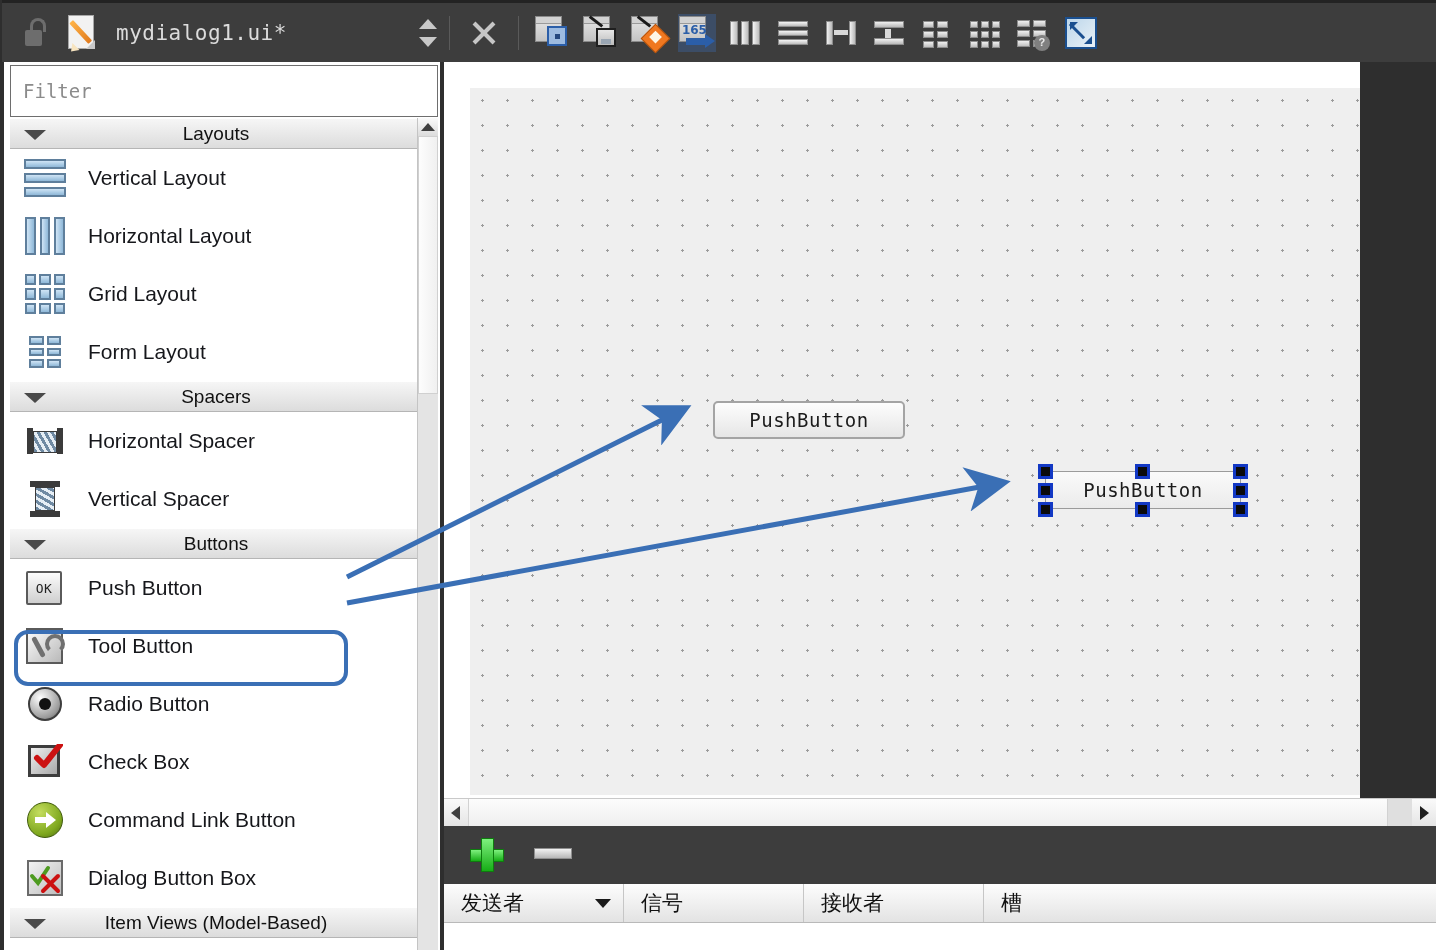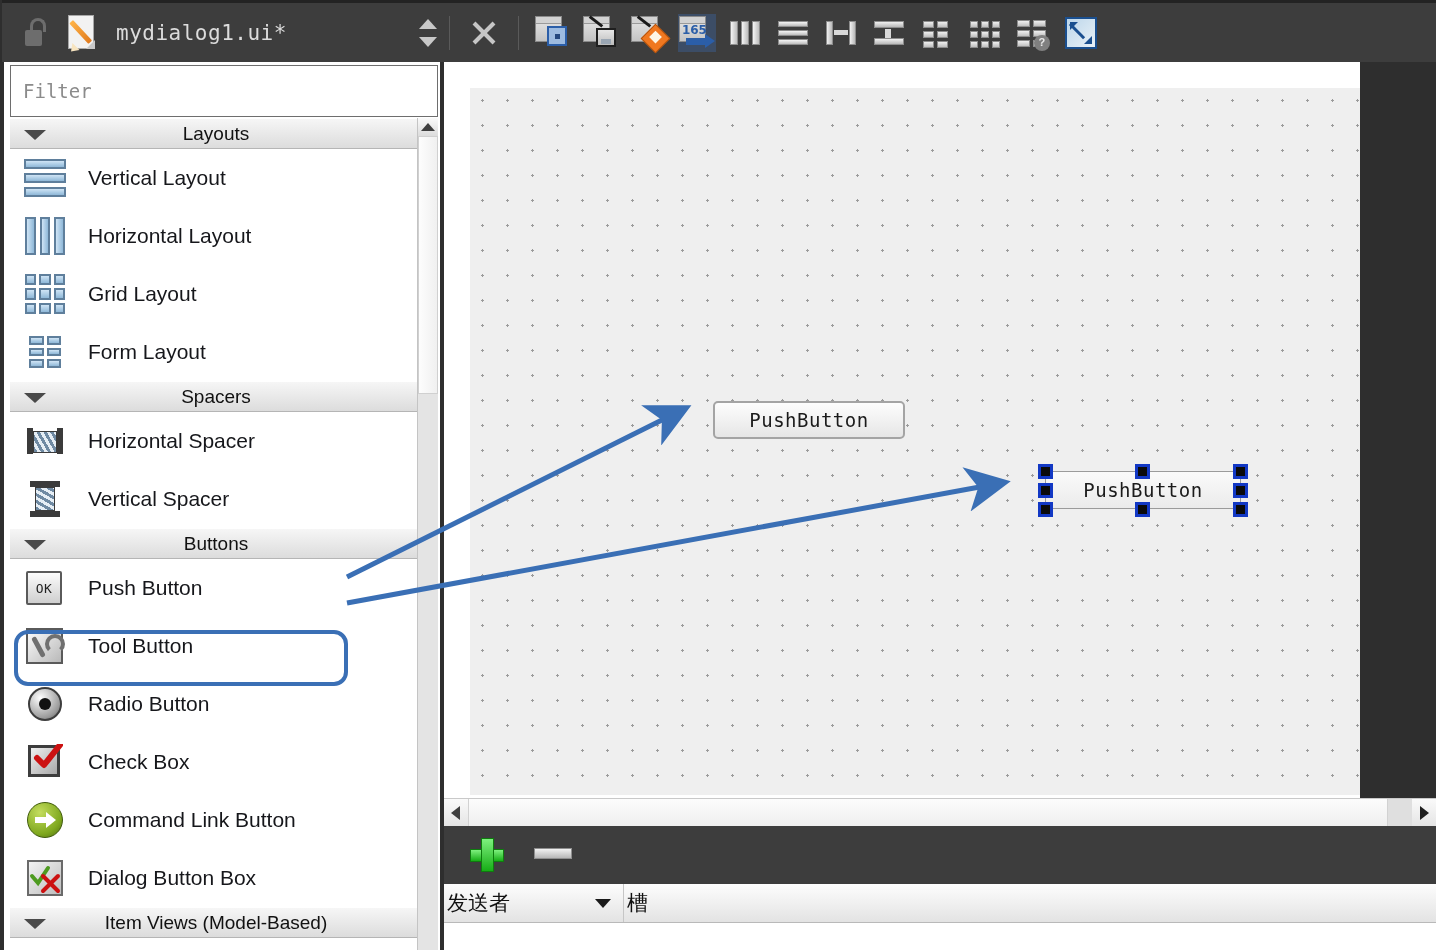--- a/index.html
+++ b/index.html
@@ -525,21 +525,21 @@
     height: 38px;
     background: linear-gradient(180deg,#fdfdfd,#e3e3e3);
     border-bottom: 1px solid #b9b9b9;
   }
   #sig-header .th {
     position: relative;
     border-right: 1px solid #c6c6c6;
     box-sizing: border-box;
     display: flex;
     align-items: center;
-    padding-left: 3px;
+    padding-left: 17px;
     font-size: 21px;
     color: #111;
   }
   #sig-header .th.c0 { width: 180px; }
   #sig-header .th.c1 { width: 180px; }
   #sig-header .th.c2 { width: 180px; }
   #sig-header .th.c3 { width: 452px; border-right: none;}
   #sig-header .sorttri {
     position: absolute; right: 12px; top: 15px;
     width: 0; height: 0;
@@ -892,20 +892,26 @@
     </div>
     <div id="remove-icon"></div>
   </div>
 
   <div id="sig-table">
     <div id="sig-header">
       <div class="th c0">
         <span>发送者</span>
         <span class="sorttri"></span>
       </div>
+      <div class="th c1">
+        <span>信号</span>
+      </div>
+      <div class="th c2">
+        <span>接收者</span>
+      </div>
       <div class="th c3">
         <span>槽</span>
       </div>
     </div>
     <div id="sig-body"></div>
   </div>
 </div>
 
 <svg id="annotations" viewBox="0 0 1436 950">
   <defs>

